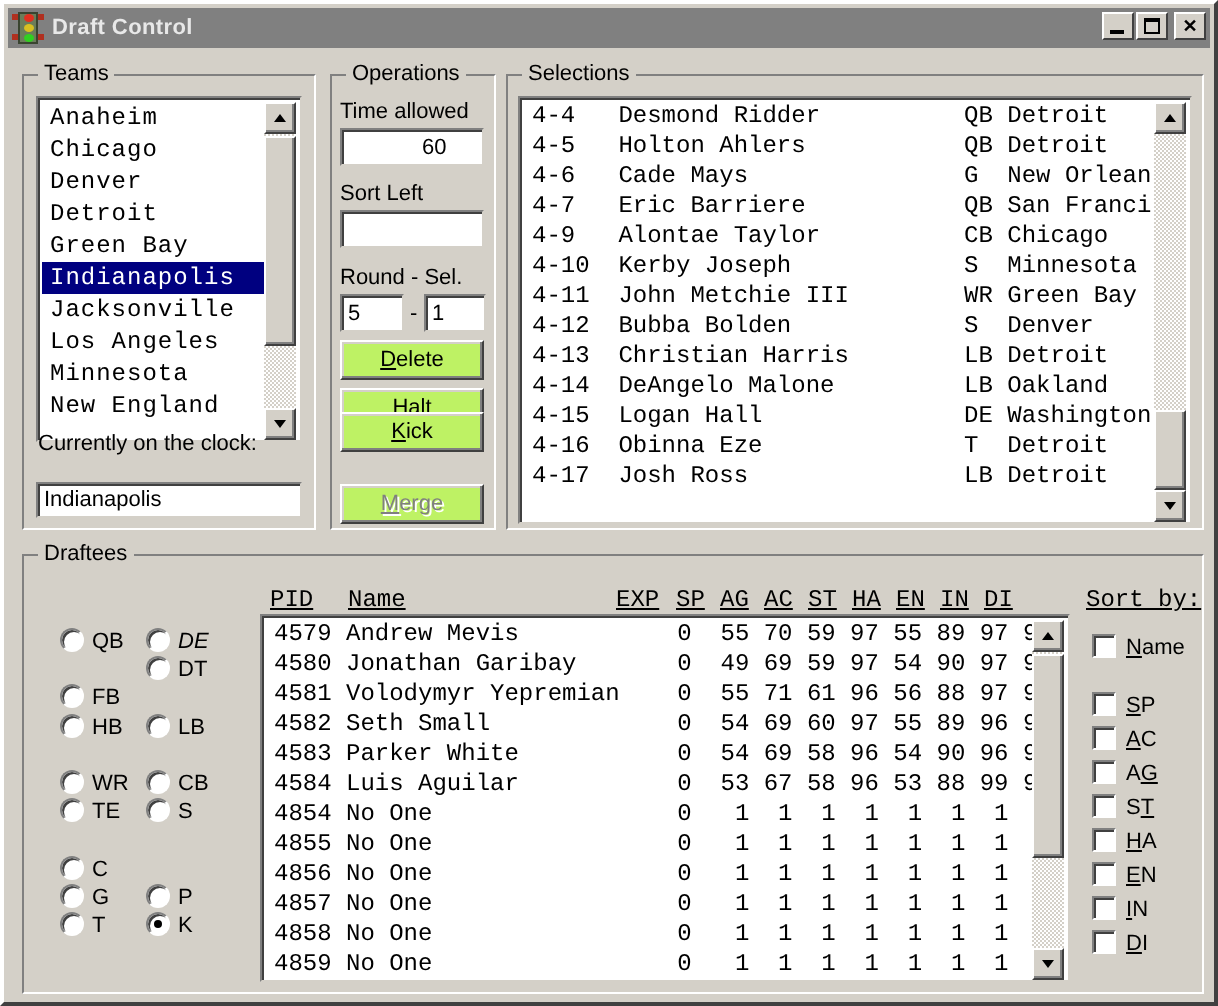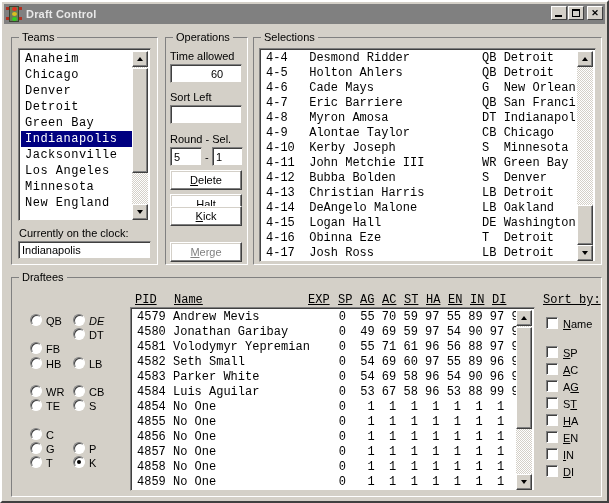--- a/index.html
+++ b/index.html
@@ -82,21 +82,21 @@
   .listbox{
     position:absolute;background:#ffffff;box-sizing:border-box;
     border-top:1px solid #808080;border-left:1px solid #808080;
     border-right:1px solid #d4d0c8;border-bottom:1px solid #d4d0c8;
     box-shadow: inset 1px 1px 0 #404040, inset -1px -1px 0 #ffffff;
     overflow:hidden;
   }
   .mono{font-family:"Liberation Mono","DejaVu Sans Mono",monospace;}
   
   .btn{
-    position:absolute;background:#ffffff;box-sizing:border-box;
+    position:absolute;background:#bef264;box-sizing:border-box;
     border-top:1px solid #ffffff;border-left:1px solid #ffffff;
     border-right:1px solid #404040;border-bottom:1px solid #404040;
     box-shadow: inset -1px -1px 0 #808080, inset 1px 1px 0 #d4d0c8;
     font-size:11px;text-align:center;
     display:flex;align-items:center;justify-content:center;
     font-family:"Liberation Sans", sans-serif;
   }
   .btn.disabled{color:#808080;text-shadow:1px 1px 0 #ffffff;}
   .u{text-decoration:underline;}
   
@@ -208,21 +208,21 @@
       <div class="sbtn" style="top:0px;">
           <span class="arr up"></span>
         </div>
       <div class="thumb" style="top:17px;height:105px;"></div>
       <div class="sbtn" style="bottom:0px;">
           <span class="arr down"></span>
         </div>
     </div>
   </div>
 
-  <div class="statictext" style="left:17px;top:225px;">Currently on the clock:</div>
+  <div class="statictext" style="left:17px;top:214px;">Currently on the clock:</div>
   <div class="field" style="left:16px;top:239px;width:133px;height:18px;line-height:17px;">Indianapolis</div>
 
   <div class="group" style="left:163px;top:35px;width:83px;height:228px;">
     <span class="group-label">Operations</span>
   </div>
 
   <div class="statictext" style="left:168px;top:48px;">Time allowed</div>
   <div class="field" style="left:168px;top:62px;width:72px;height:19px;line-height:18px;padding-left:40px;">60</div>
 
   <div class="statictext" style="left:168px;top:89px;">Sort Left</div>
@@ -250,21 +250,20 @@
     <span class="group-label">Selections</span>
   </div>
 
   <div class="listbox" style="left:257px;top:46px;width:337px;height:214px;">
     <div style="position:absolute;left:2px;top:2px;width:316px;height:210px;overflow:hidden;">
       <div id="selections-rows">
           <div class="row mono">4-4   Desmond Ridder          QB Detroit</div>
           <div class="row mono">4-5   Holton Ahlers           QB Detroit</div>
           <div class="row mono">4-6   Cade Mays               G  New Orlean</div>
           <div class="row mono">4-7   Eric Barriere           QB San Franci</div>
-          <div class="row mono">4-8   Myron Amosa             DT Indianapol</div>
           <div class="row mono">4-9   Alontae Taylor          CB Chicago</div>
           <div class="row mono">4-10  Kerby Joseph            S  Minnesota</div>
           <div class="row mono">4-11  John Metchie III        WR Green Bay</div>
           <div class="row mono">4-12  Bubba Bolden            S  Denver</div>
           <div class="row mono">4-13  Christian Harris        LB Detroit</div>
           <div class="row mono">4-14  DeAngelo Malone         LB Oakland</div>
           <div class="row mono">4-15  Logan Hall              DE Washington</div>
           <div class="row mono">4-16  Obinna Eze              T  Detroit</div>
           <div class="row mono">4-17  Josh Ross               LB Detroit</div>
         </div>

